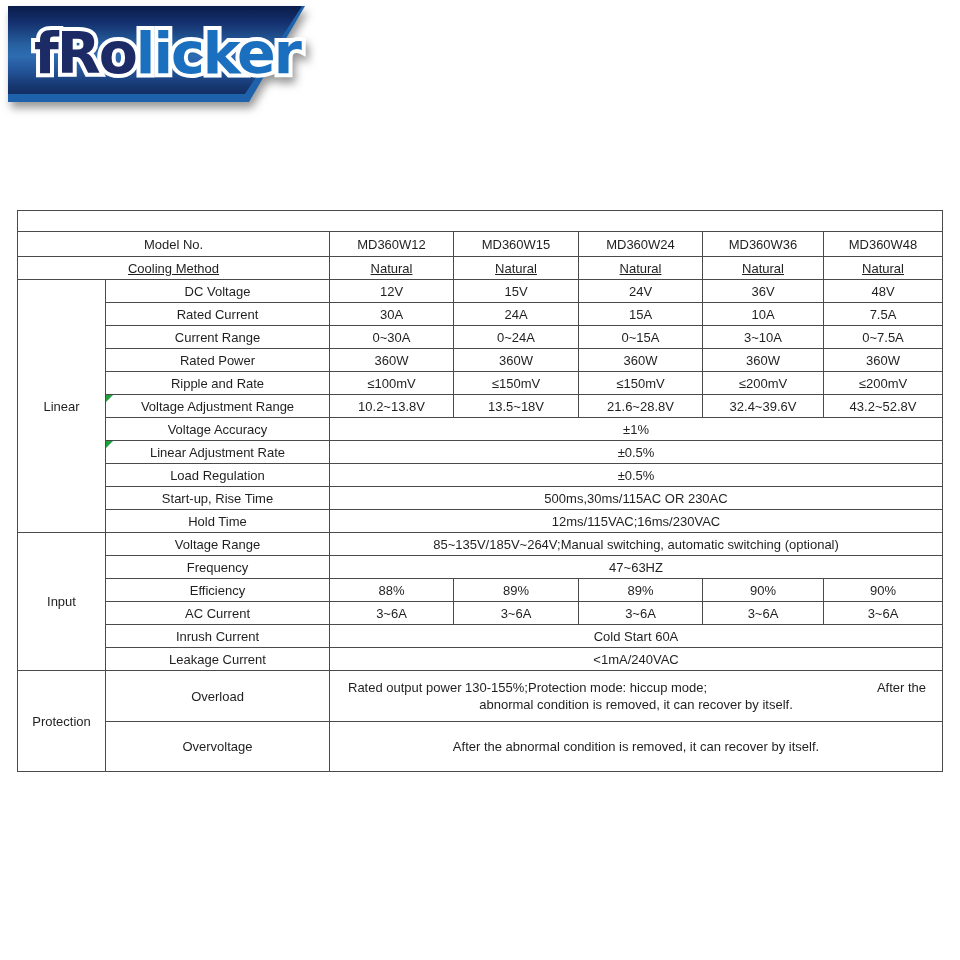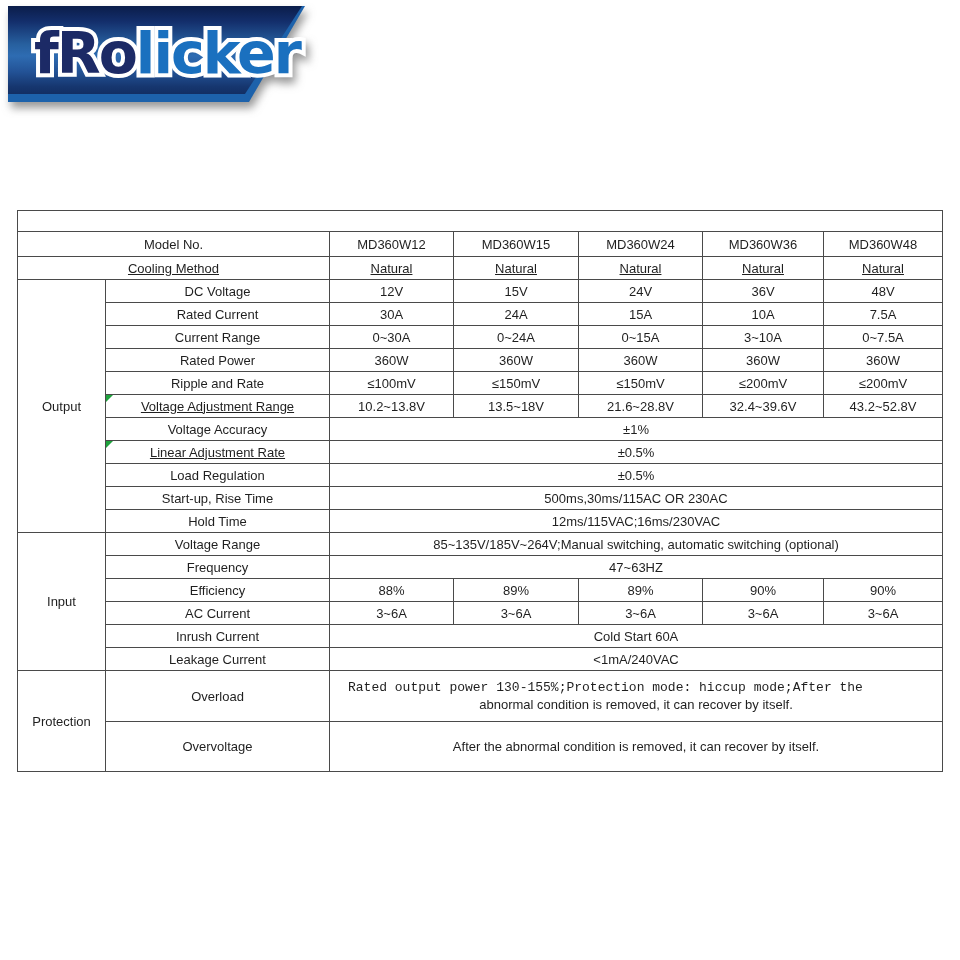--- a/index.html
+++ b/index.html
@@ -46,30 +46,29 @@
   table.spec {
     position:absolute; left:17px; top:210px;
     width:925px; border-collapse:collapse; table-layout:fixed;
     font-size:13px; color:#1f1f1f;border-radius:12px;
   }
   table.spec td {
     border:1px solid #4a4a4a;
     text-align:center; vertical-align:middle;
     padding:0 4px; overflow:hidden;
   }
-  td.has-marker { position:relative;text-decoration:underline; }
+  td.has-marker { position:relative; }
   td.has-marker::before {
     content:""; position:absolute; left:0; top:0;
     border-top:7px solid #1fa23d; border-right:7px solid transparent;
     width:0; height:0;
   }
   .overload-line1 {
-    display:flex; justify-content:flex-start;
+    display:flex; justify-content:space-between;
     padding:3px 12px 0 14px;
-    font-family:Liberation Mono, monospace;
   }
   .overload-line2 { text-align:center; padding:2px 0 3px 0; }
 </style>
 </head>
 <body>
 
 <div class="logo-wrap">
   <div class="logo-banner">
     <div class="logo-banner-inner"></div>
   </div>
@@ -101,21 +100,21 @@
       </tr>
       <tr style="height: 23px; text-decoration: underline;">
         <td colspan="2">Cooling Method</td>
         <td>Natural</td>
         <td>Natural</td>
         <td>Natural</td>
         <td>Natural</td>
         <td>Natural</td>
       </tr>
       <tr style="height: 23px;">
-        <td rowspan="11">Output</td>
+        <td rowspan="11">Linear</td>
         <td>DC Voltage</td>
         <td>12V</td>
         <td>15V</td>
         <td>24V</td>
         <td>36V</td>
         <td>48V</td>
       </tr>
       <tr style="height: 23px;">
         <td>Rated Current</td>
         <td>30A</td>

